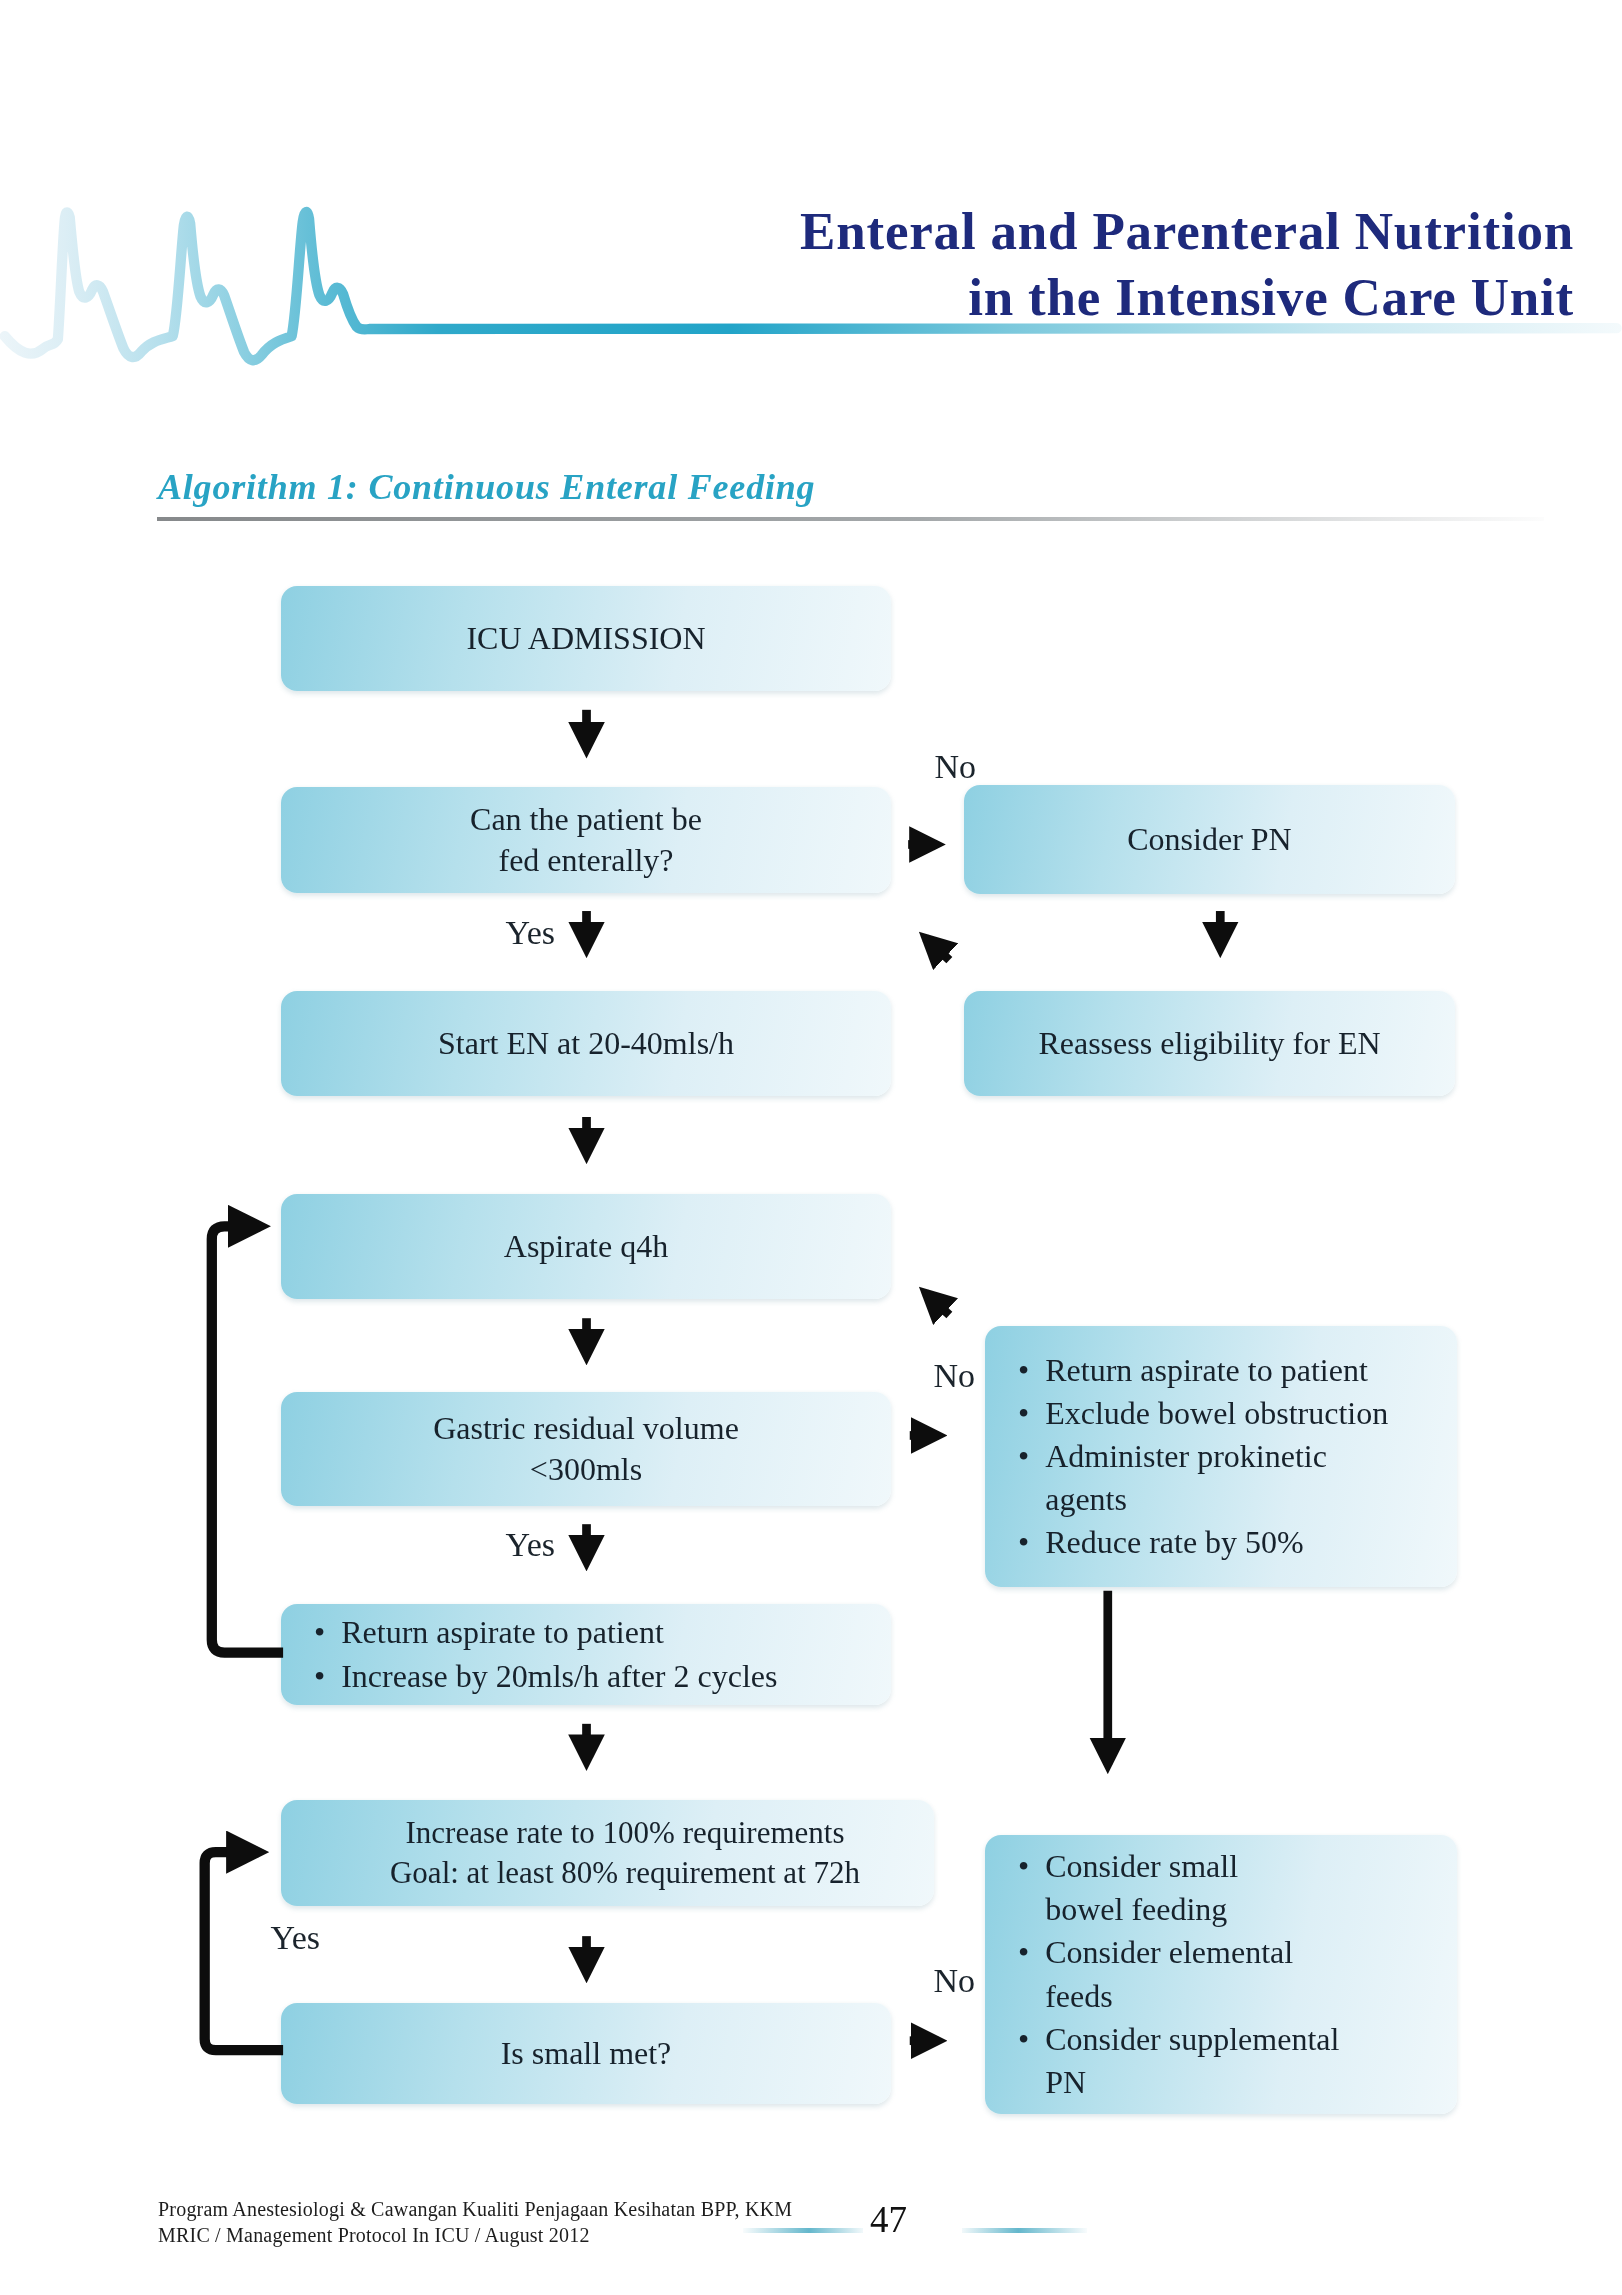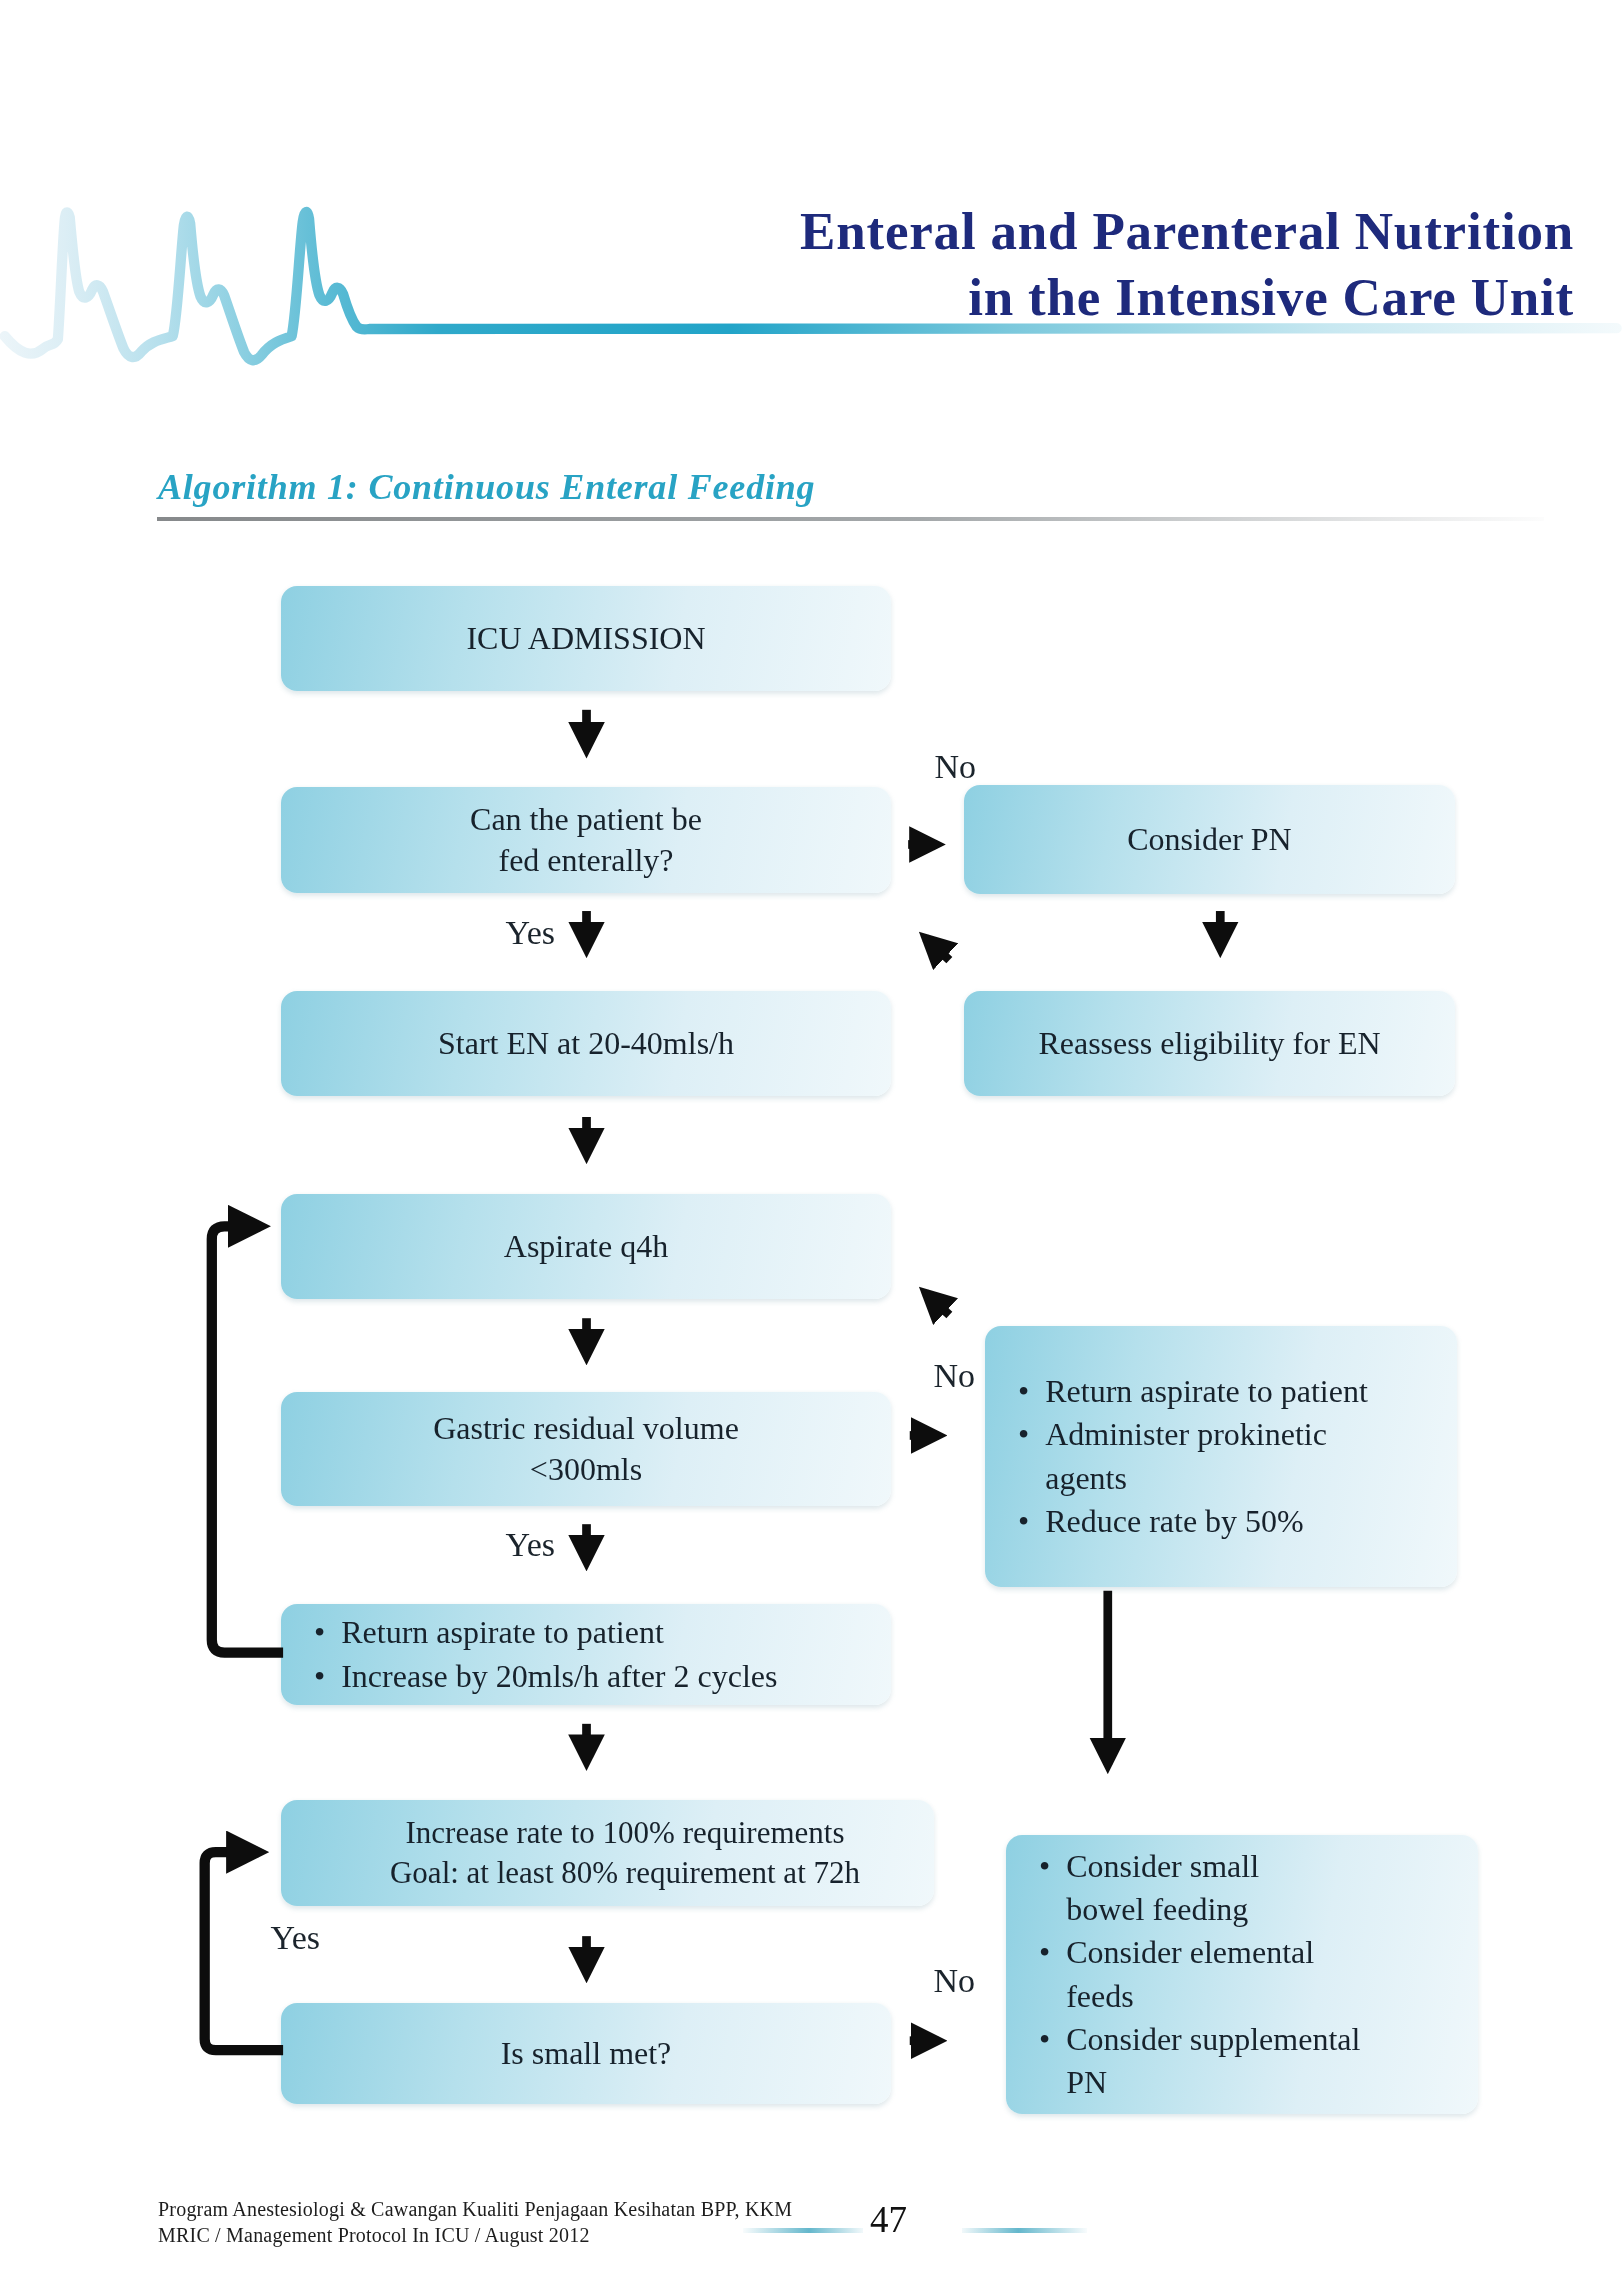--- a/index.html
+++ b/index.html
@@ -45,21 +45,21 @@
   .pos-question {left:281px; top:787px;  width:610px; height:106px;}
   .pos-pn       {left:964px;top:785px;  width:491px; height:109px;}
   .pos-starten  {left:281px; top:991px; width:610px; height:105px;}
   .pos-reassess {left:964px;top:991px; width:491px; height:105px;}
   .pos-aspirate {left:281px; top:1194px; width:610px; height:105px;}
   .pos-gastric  {left:281px; top:1392px; width:610px; height:114px;font-family:Liberation Serif, serif;}
   .pos-lowgrv   {left:281px; top:1604px; width:610px; height:101px;}
   .pos-increase {left:281px; top:1800px; width:618px; height:106px; font-size:31px;padding-left:35px;}
   .pos-goal     {left:281px; top:2003px; width:610px; height:101px;}
   .pos-highgrv  {left:985px;top:1326px; width:472px; height:261px;}
-  .pos-notmet   {left:1006px;top:1835px; width:472px; height:279px;justify-content:center;}
+  .pos-notmet   {left:985px;top:1835px; width:472px; height:279px;justify-content:center;}
   
   .edge-label{
     position:absolute; font-size:34px; color:#1b242c; text-align:right; width:95px;
   }
   .lab-no1 {left:881px; top:748px;}
   .lab-yes1{left:460px;  top:914px;}
   .lab-no2 {left:880px; top:1357px;}
   .lab-yes2{left:460px;  top:1526px;}
   .lab-yes3{left:225px;  top:1919px;}
   .lab-no3 {left:880px; top:1962px;}
@@ -164,20 +164,23 @@
   <div class="node pos-gastric">
     <div class="nl">Gastric residual volume</div>
     <div class="nl">&lt;300mls</div>
   </div>
 
   <div class="node bullets pos-highgrv">
     <div class="bi">
         <span>Return aspirate to patient</span>
       </div>
     <div class="bi">
+        <span>Exclude bowel obstruction</span>
+      </div>
+    <div class="bi">
         <span>Administer prokinetic
 agents</span>
       </div>
     <div class="bi">
         <span>Reduce rate by 50%</span>
       </div>
   </div>
 
   <div class="node bullets pos-lowgrv">
     <div class="bi">

